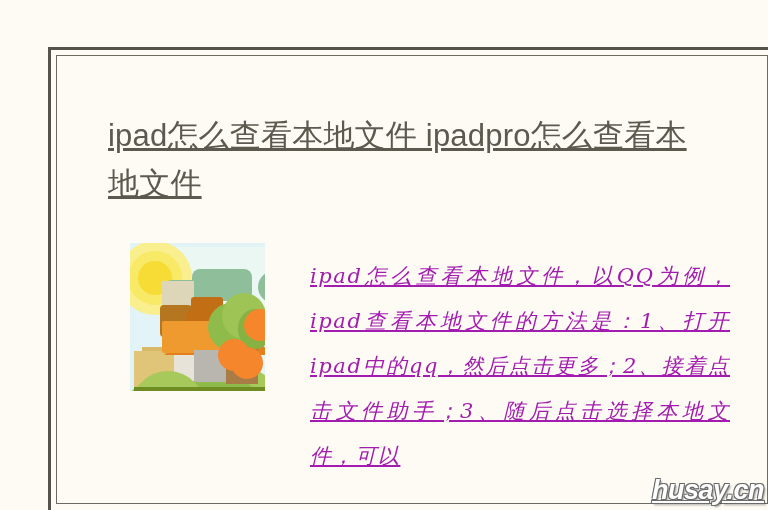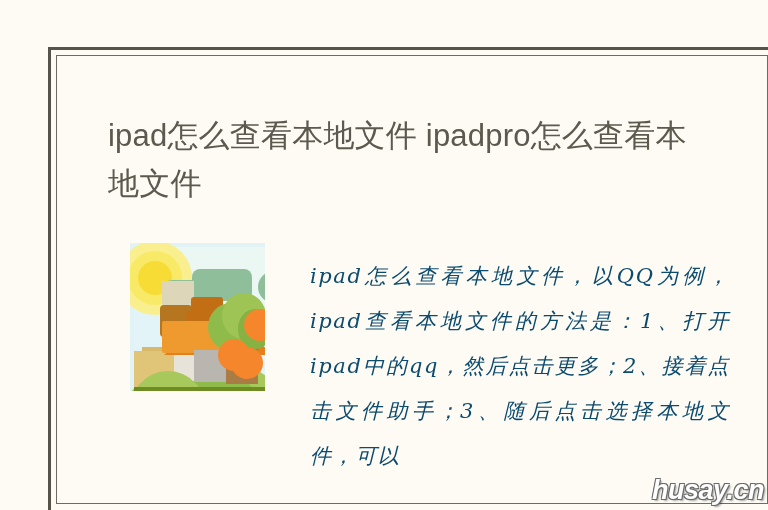--- a/index.html
+++ b/index.html
@@ -1,15 +1,15 @@
 <!DOCTYPE html>
 <html><head>
 <meta charset="utf-8">
 <style>
-  * { margin:4px; padding:16px; box-sizing:border-box; }
+  * { margin:4px; padding:16px; box-sizing:border-box;text-decoration:underline; }
   html,body { width:768px; height:510px; overflow:hidden; }
   body {
     background:#fdfbf4;
     font-family:"Liberation Sans", sans-serif;
     position:relative;
   }
 
   
   #outer-frame{
     position:absolute;
@@ -177,21 +177,21 @@
   #fence-post-a{ left:8px; top:100px; width:7px; height:34px; background:#d8b869; }
   #fence-post-b{ left:28px; top:96px; width:7px; height:38px; background:#d8b869; }
   #fence-rail-a{ left:0px; top:104px; width:42px; height:6px; background:#e0c478; }
   #fence-rail-b{ left:0px; top:118px; width:42px; height:6px; background:#e0c478; }
 
   
   #body-text{
     position:absolute;
     left:198px; top:0px;
     width:452px;
-    color:#0c4a6e;
+    color:#a21caf;
     font-family:"DejaVu Serif", serif;
     font-size:21px;
     line-height:45px;
     letter-spacing:1.6px;
     text-align:justify;
     font-style:italic;
   }
 
   
   #watermark{

